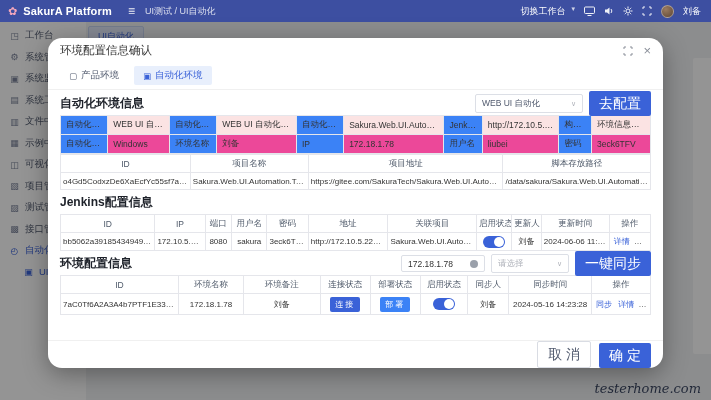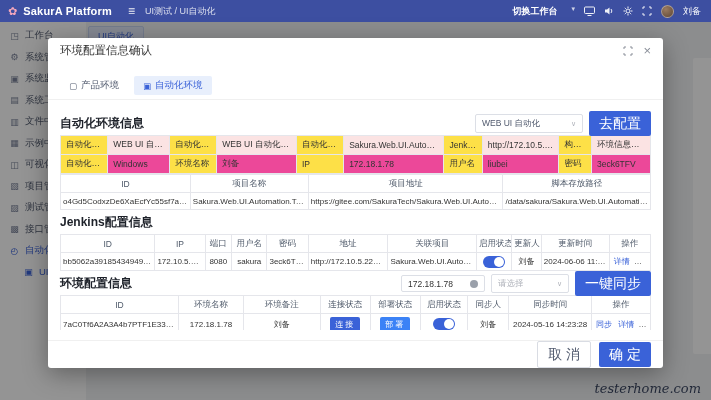--- a/index.html
+++ b/index.html
@@ -12,21 +12,21 @@
   .screen { position:relative; width:711px; height:400px; background:#f2f3f5; }
 
   
   .topbar { height:22px; background:#3d4fa1; display:flex; justify-content:space-between; align-items:center; padding:0 10px 0 8px; color:#fff; }
   .tb-left { display:flex; align-items:center; gap:6px; }
   .logo { color:#f7a8bc; font-size:11px; line-height:1; }
   .brand { font-weight:bold; font-size:11px; letter-spacing:.2px; white-space:nowrap; }
   .hamburger { margin-left:10px; font-size:12px; opacity:.9; cursor:pointer; }
   .crumb { font-size:9px; opacity:.8; margin-left:4px; white-space:nowrap; }
   .tb-right { display:flex; align-items:center; gap:9px; font-size:9px; }
-  .ws { display:flex; gap:14px; cursor:pointer; white-space:nowrap;font-weight:bold; }
+  .ws { display:flex; gap:6px; cursor:pointer; white-space:nowrap; }
   .chev-sm { font-size:7px; opacity:.75; }
   .tb-icon { display:flex; align-items:center; cursor:pointer; opacity:.92; }
   .avatar { width:13px; height:13px; border-radius:50%; background:radial-gradient(circle at 35% 30%, #9b7b60, #5d4636); border:1px solid rgba(255,255,255,.4); }
   .uname { font-size:9px; cursor:pointer; }
 
   
   .main { position:relative; height:378px; display:flex; }
   .sidebar { width:86px; background:#fff; padding-top:3px; flex:none; }
   .side-item { height:21.5px; display:flex; align-items:center; padding-left:9px; gap:5px; color:#515a6e; font-size:9.5px; cursor:pointer; white-space:nowrap; }
   .si-icon { font-size:9px; color:#7a8299; width:11px; text-align:center; flex:none; }
@@ -34,21 +34,21 @@
   .side-item.active .si-icon { color:#3a62d8; }
   .side-item.sub { padding-left:23px; }
   .content { flex:1; position:relative; }
   .tag-chip { position:absolute; left:2px; top:4px; padding:2.5px 9px; font-size:9px; color:#3a62d8; background:#e4ebfb; border:1px solid #c6d4f2; border-radius:2px; cursor:pointer; white-space:nowrap; }
   .bg-card { position:absolute; top:36px; right:0; width:18px; height:296px; background:#fff; border-radius:2px 0 0 2px; }
 
   .overlay { position:absolute; inset:0; background:rgba(0,0,0,.42); z-index:5; }
   .watermark { position:absolute; right:10px; bottom:4px; z-index:6; color:#0f172a; font-family:"DejaVu Serif",serif; font-style:italic; font-size:13px; opacity:.85; }
 
   
-  .modal { position:absolute; left:48px; top:16px; width:615px; height:330px; background:#fff; border-radius:3px; z-index:10; box-shadow:0 6px 24px rgba(0,0,0,.35); display:flex; flex-direction:column;gap:10px; }
+  .modal { position:absolute; left:48px; top:16px; width:615px; height:330px; background:#fff; border-radius:14px; z-index:10; box-shadow:0 6px 24px rgba(0,0,0,.35); display:flex; flex-direction:column; }
   .m-head { height:25px; flex:none; display:flex; align-items:center; justify-content:space-between; padding:0 12px; }
   .m-title { font-size:11.5px; color:#333; }
   .m-icons { display:flex; gap:10px; align-items:center; color:#8a8f99; }
   .m-icons .ic { cursor:pointer; display:flex; align-items:center; }
   .m-close { font-size:13px; line-height:1; cursor:pointer; color:#8a8f99; }
   .m-tabs { display:flex; gap:6px; padding:3px 12px 4px; border-bottom:1px solid #f0f0f0; flex:none; }
   .m-tab { display:flex; align-items:center; gap:4px; font-size:9.5px; color:#515a6e; padding:3px 9px; border-radius:2px; cursor:pointer; white-space:nowrap; }
   .mt-icon { font-size:8.5px; }
   .m-tab.active { background:#e8effc; color:#3a62d8; }
   .m-body { flex:1; padding:1px 12px 0; overflow:hidden; }
@@ -61,37 +61,37 @@
   .select-box .chev { color:#b0b3bb; font-size:7px; }
   .select-box .ph { color:#b0b3bb; }
   .input-box { display:flex; justify-content:space-between; align-items:center; border:1px solid #dcdfe6; border-radius:2px; font-size:8.5px; color:#333; padding:2.5px 6px; width:84px; background:#fff; cursor:text; }
   .circle-icon { width:8px; height:8px; border-radius:50%; background:#9aa0aa; flex:none; }
   .btn { border:none; border-radius:2px; font-size:14px; padding:3.5px 10px; cursor:pointer; font-family:inherit; white-space:nowrap; }
   .btn.primary { background:#3a62d8; color:#fff; }
   .btn.plain { background:#fff; color:#515a6e; border:1px solid #d9dce3; }
 
   table { width:100%; border-collapse:collapse; table-layout:fixed; }
   .kv-table td { border:1px solid #e5e6eb; font-size:8.5px; padding:3px 5px; height:17px; white-space:nowrap; overflow:hidden; text-overflow:ellipsis; color:#333; }
-  .kv-label { background:#fde047; color:#555; }
+  .kv-label { background:#3b82f6; color:#555; }
   .pink { background:#fbe3e3; }
   .greenbg { background:#ec4899; }
 
   .grid-table th { border:1px solid #e5e6eb; font-size:8.5px; color:#4e5969; font-weight:normal; padding:2.5px 2px; background:#fff; text-align:center; white-space:nowrap; overflow:hidden; }
   .grid-table td { border:1px solid #e5e6eb; font-size:8px; color:#333; padding:2.5px 2px; text-align:center; white-space:nowrap; overflow:hidden; text-overflow:ellipsis; height:17px; }
   .link { color:#3a62d8; cursor:pointer; }
   .badge { display:inline-block; color:#fff; font-size:8px; padding:2px 5px; border-radius:2px; letter-spacing:2px; cursor:pointer; }
   .badge.blue { background:#3a62d8; }
   .badge.green { background:#3b82f6; }
   .toggle { display:inline-block; width:22px; height:12px; border-radius:7px; background:#c9cdd4; position:relative; vertical-align:middle; cursor:pointer; }
   .toggle::after { content:""; position:absolute; width:10px; height:10px; border-radius:50%; background:#fff; top:1px; left:1px; }
   .toggle.on { background:#3a62d8; }
   .toggle.on::after { left:11px; }
   .ops span { color:#3a62d8; margin:16px 2px; cursor:pointer; }
 
-  .m-foot { height:28px; flex:none; border-top:1px solid #f0f0f0; display:flex; justify-content:flex-end; align-items:center; gap:8px; padding:0 12px; }
+  .m-foot { height:28px; flex:none; border-top:1px solid #f0f0f0; display:flex; justify-content:flex-end; align-items:flex-end; gap:8px; padding:0 12px; }
 </style>
 </head>
 <body>
 
 <div class="screen">
 
   <header class="topbar">
     <div class="tb-left">
       <span class="logo">✿</span>
       <span class="brand">SakurA Platform</span>

